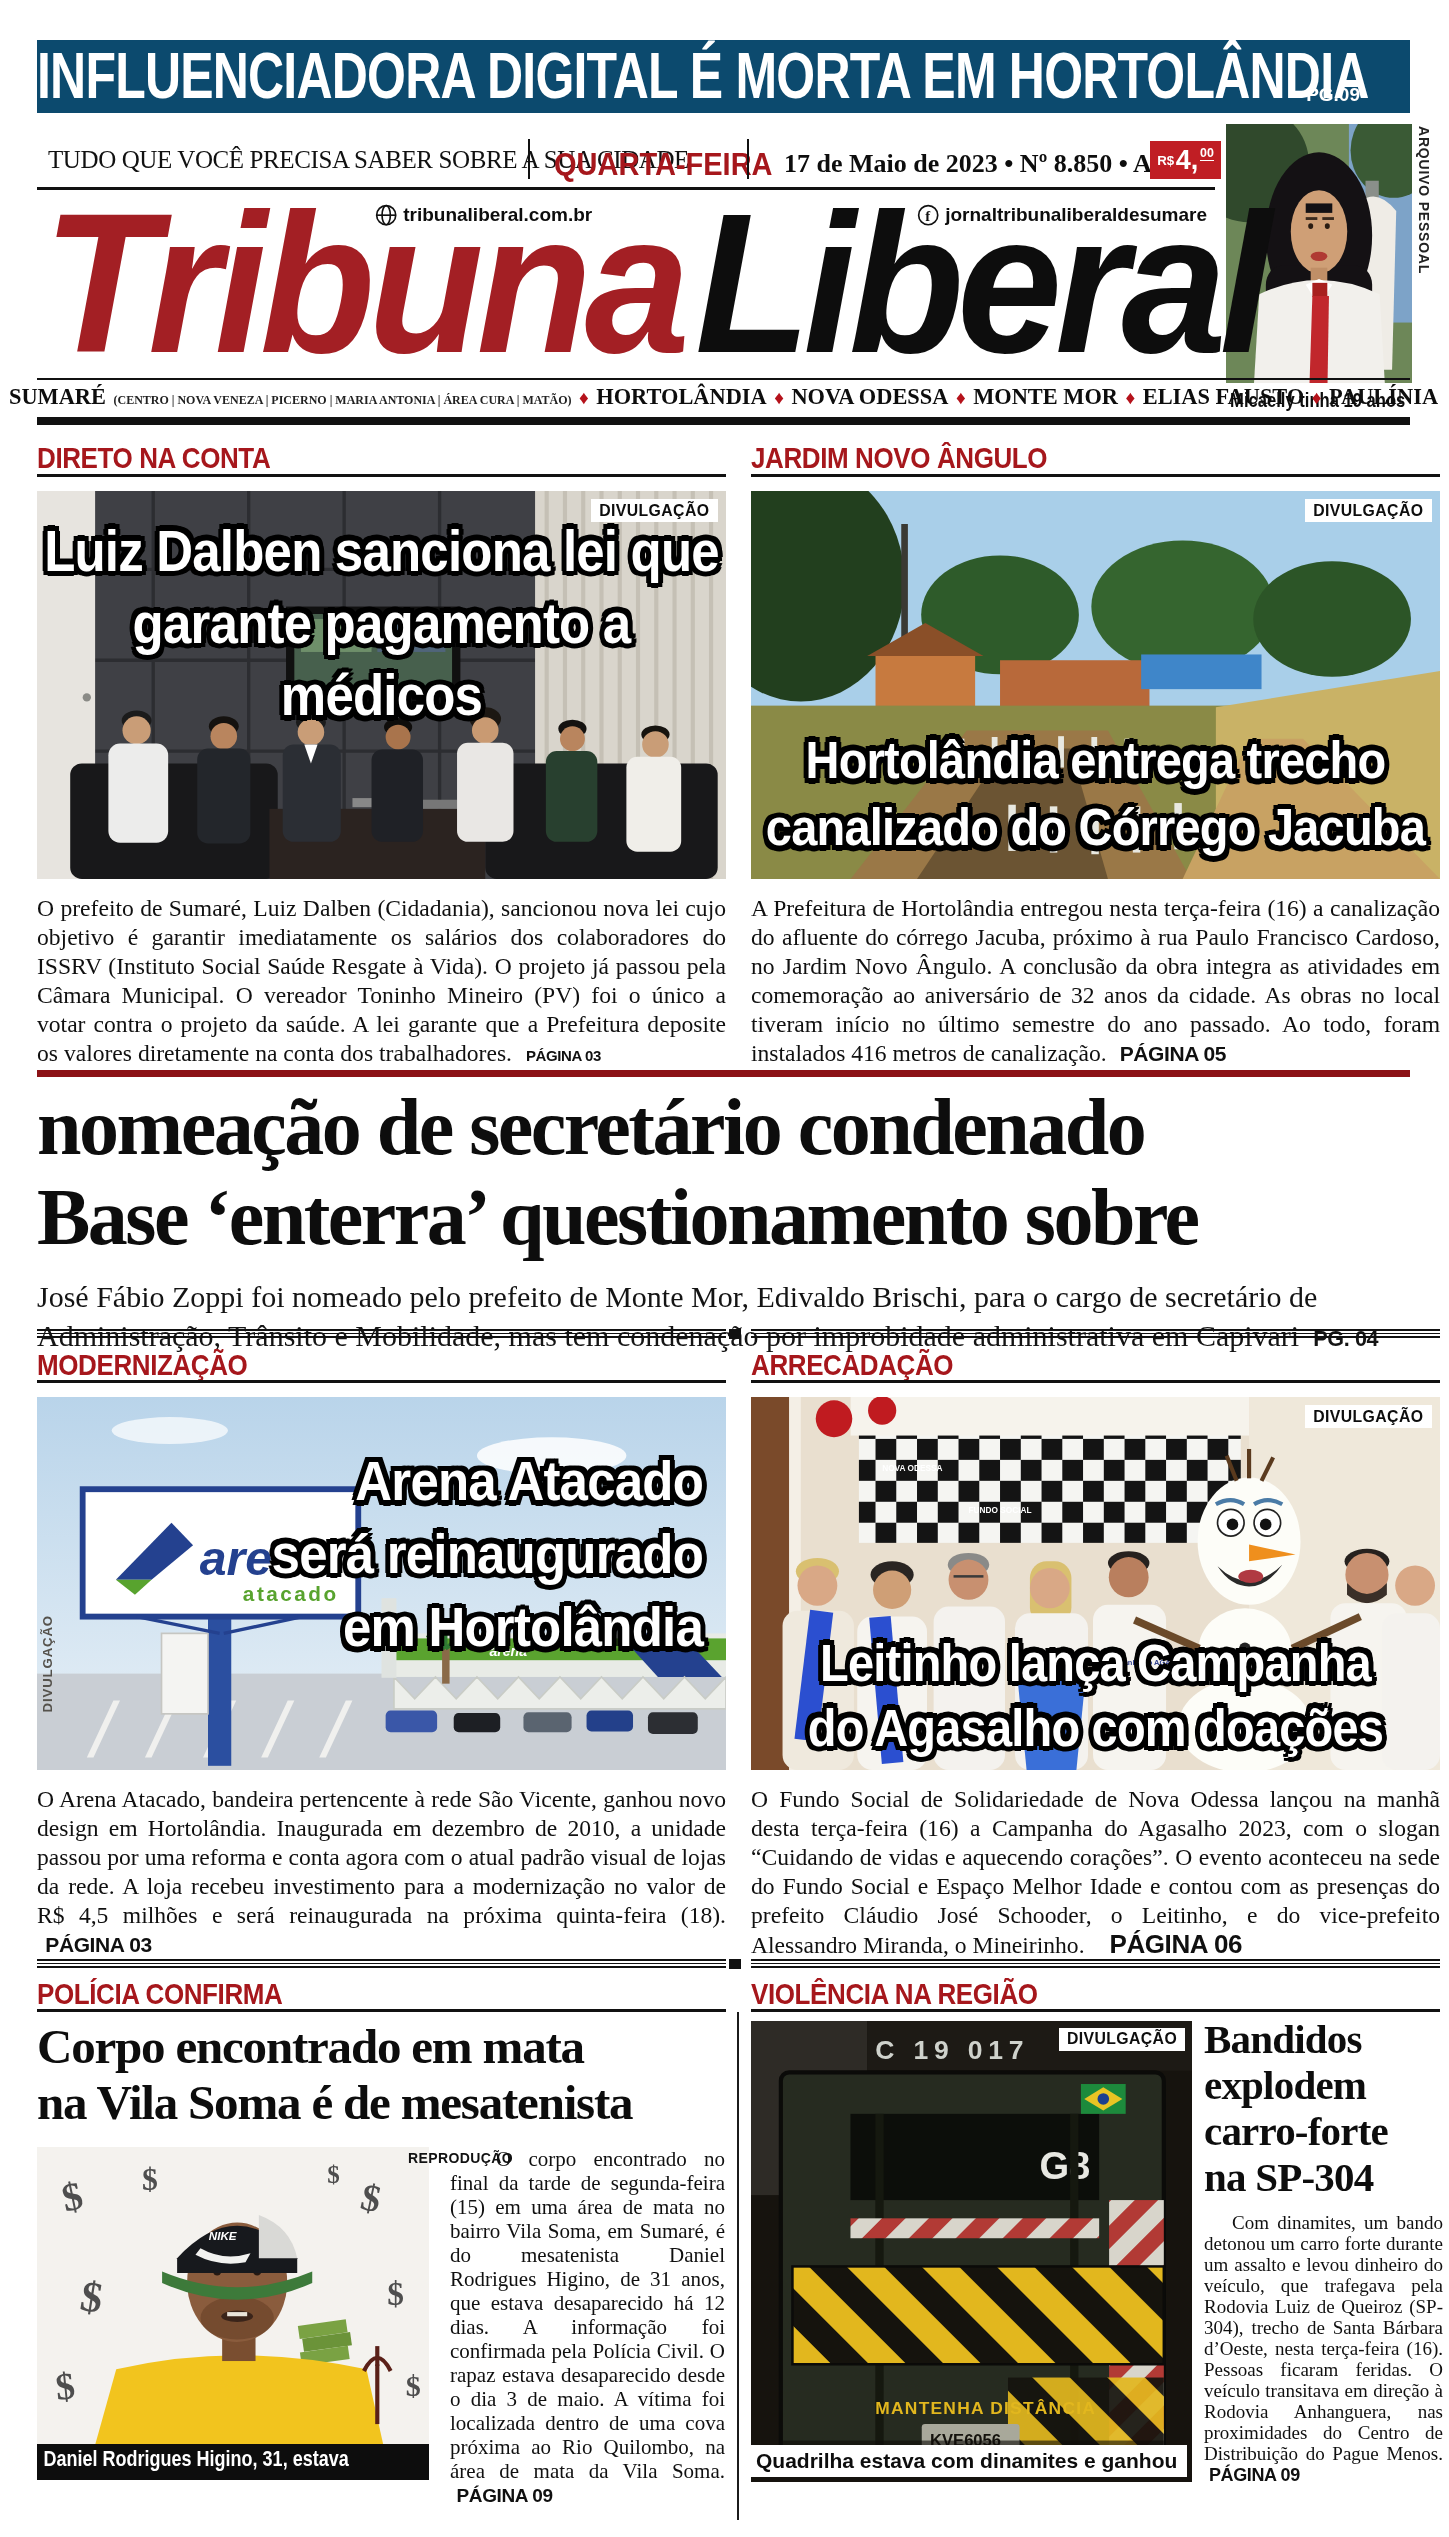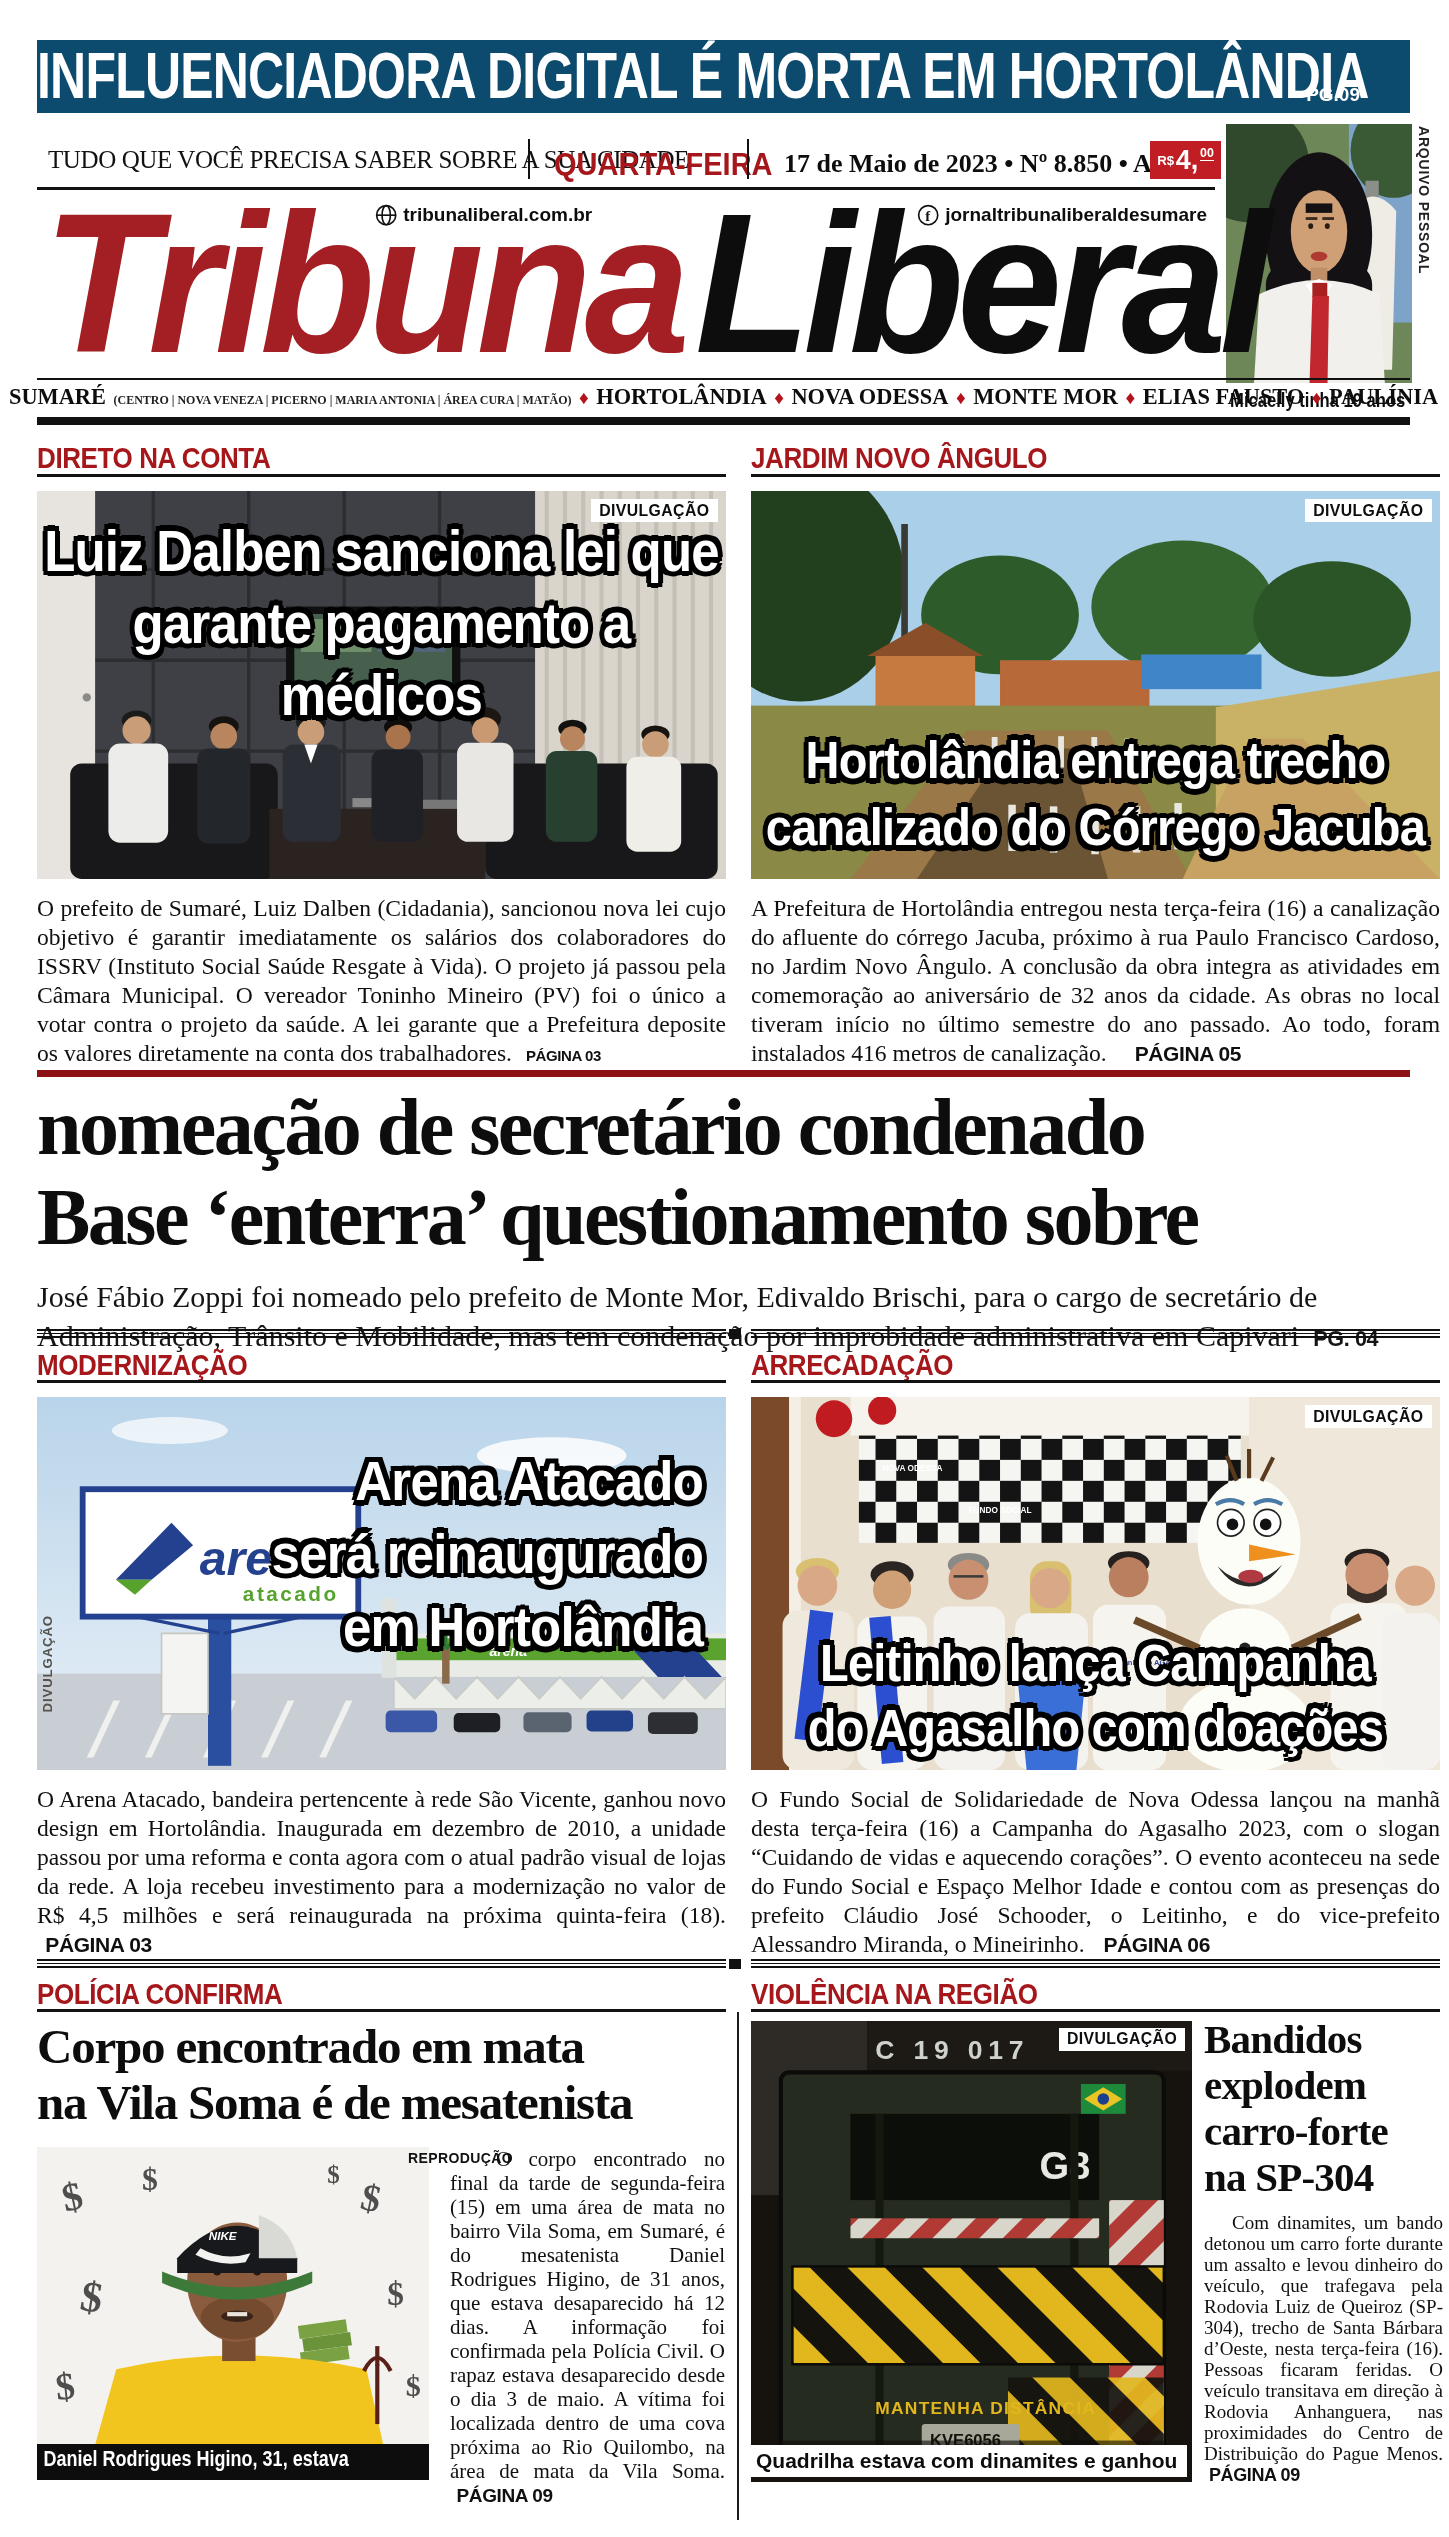--- a/index.html
+++ b/index.html
@@ -239,21 +239,21 @@
       </g>
     </svg>
     <div class="credit" style="top:8.3px;right:8.3px;">DIVULGAÇÃO</div>
     <div class="ovl" style="left:0;right:0;bottom:18px;font-size:47px;line-height:1.28;transform:scaleY(1.12);transform-origin:center bottom;">
       <div>Hortolândia entrega trecho</div>
       <div>canalizado do Córrego Jacuba</div>
     </div>
   </div>
   <div class="body-text" style="left:751px;top:894px;width:689px;font-size:23.6px;line-height:29px;">
     <span>A Prefeitura de Hortolândia entregou nesta terça-feira (16) a canalização do afluente do córrego Jacuba, próximo à rua Paulo Francisco Cardoso, no Jardim Novo Ângulo. A conclusão da obra integra as atividades em comemoração ao aniversário de 32 anos da cidade. As obras no local tiveram início no último semestre do ano passado. Ao todo, foram instalados 416 metros de canalização.</span>
-    <span class="pgref" style="font-size:21px;margin-left:22px;">PÁGINA 05</span>
+    <span class="pgref" style="font-size:21px;margin-left:7px;">PÁGINA 05</span>
   </div>
 
   <div class="abs" style="left:37px;top:1070px;width:1373px;height:6.6px;background:#8c1216;"></div>
   <div class="abs serifB" style="left:37px;top:1082px;width:1385px;font-size:80px;line-height:90px;letter-spacing:-2.5px;">
     <div>nomeação de secretário condenado</div>
     <div>Base ‘enterra’ questionamento sobre</div>
   </div>
   <div class="abs" style="left:37px;top:1277px;width:1377px;font-family:'Liberation Serif',serif;font-size:30px;line-height:39px;color:#141414;">
     <span>José Fábio Zoppi foi nomeado pelo prefeito de Monte Mor, Edivaldo Brischi, para o cargo de secretário de Administração, Trânsito e Mobilidade, mas tem condenação por improbidade administrativa em Capivari</span>
     <span class="pgref" style="font-size:21.6px;margin-left:6.6px;">PG. 04</span>
@@ -404,21 +404,21 @@
       </g>
     </svg>
     <div class="credit" style="top:8.3px;right:8.3px;">DIVULGAÇÃO</div>
     <div class="ovl" style="left:0;right:0;bottom:10px;font-size:47px;line-height:1.26;transform:scaleY(1.1);transform-origin:center bottom;">
       <div>Leitinho lança Campanha</div>
       <div>do Agasalho com doações</div>
     </div>
   </div>
   <div class="body-text" style="left:751px;top:1785px;width:689px;font-size:23.6px;line-height:29px;">
     <span>O Fundo Social de Solidariedade de Nova Odessa lançou na manhã desta terça-feira (16) a Campanha do Agasalho 2023, com o slogan “Cuidando de vidas e aquecendo corações”. O evento aconteceu na sede do Fundo Social e Espaço Melhor Idade e contou com as presenças do prefeito Cláudio José Schooder, o Leitinho, e do vice-prefeito Alessandro Miranda, o Mineirinho.</span>
-    <span class="pgref" style="font-size:21px;margin-left:13px;">PÁGINA 06</span>
+    <span class="pgref" style="font-size:26px;margin-left:19px;">PÁGINA 06</span>
   </div>
 
   <div class="sep" style="left:37px;top:1959px;width:689px;"></div>
   <div class="sep" style="left:751px;top:1959px;width:689px;"></div>
   <div class="abs" style="left:729px;top:1959px;width:11.6px;height:10px;background:#111;"></div>
 
   <div class="kicker" style="left:37px;top:1978px;">POLÍCIA CONFIRMA</div>
   <div class="rule" style="left:37px;top:2009px;width:689px;height:3.3px;"></div>
   <div class="abs serifB" style="left:37px;top:2019px;width:697px;font-size:49px;line-height:56px;letter-spacing:-1.2px;">
     <div>Corpo encontrado em mata</div>

